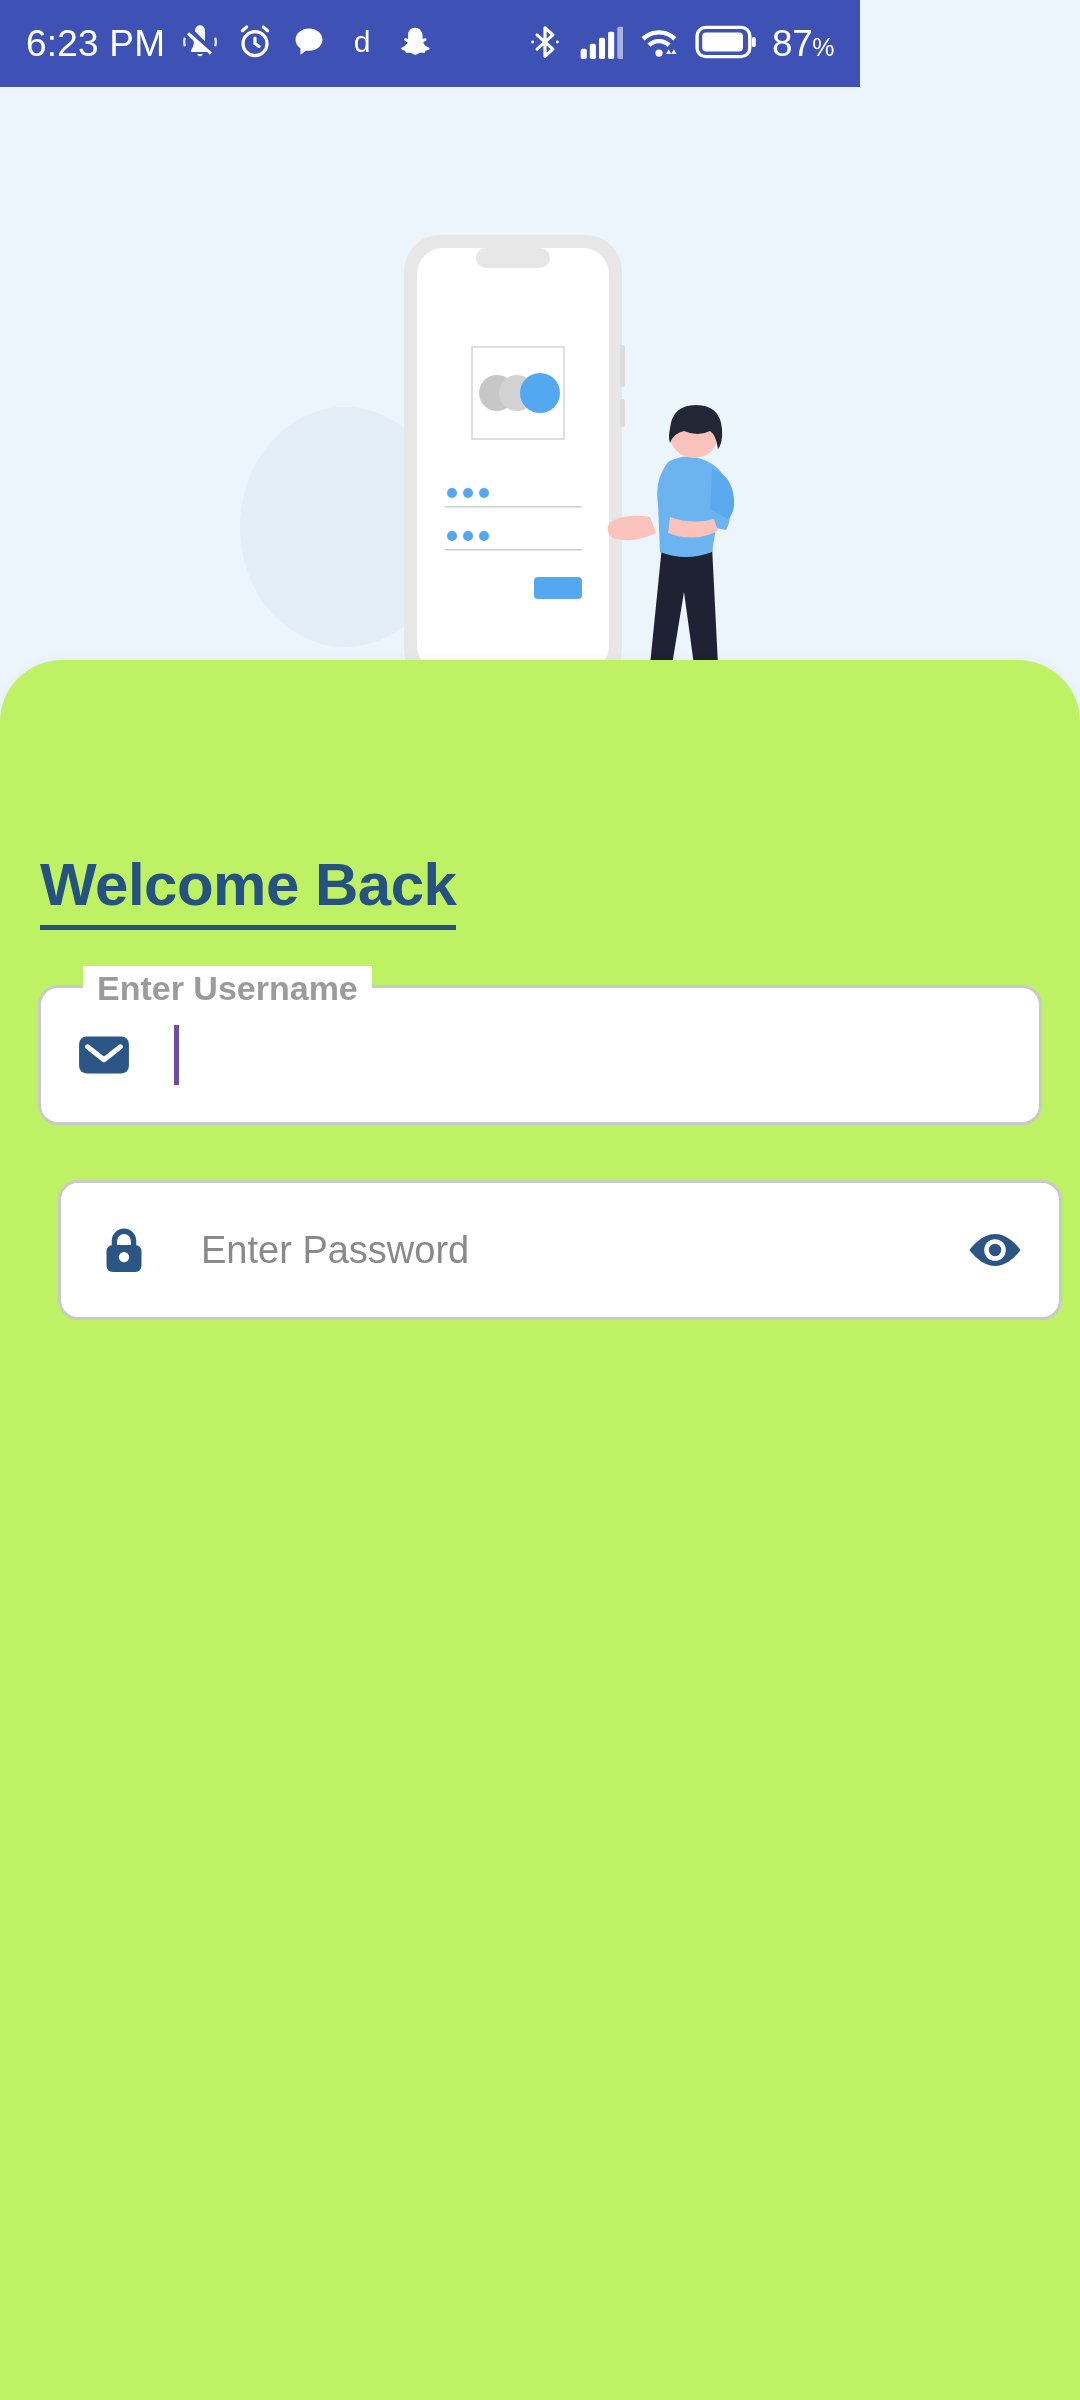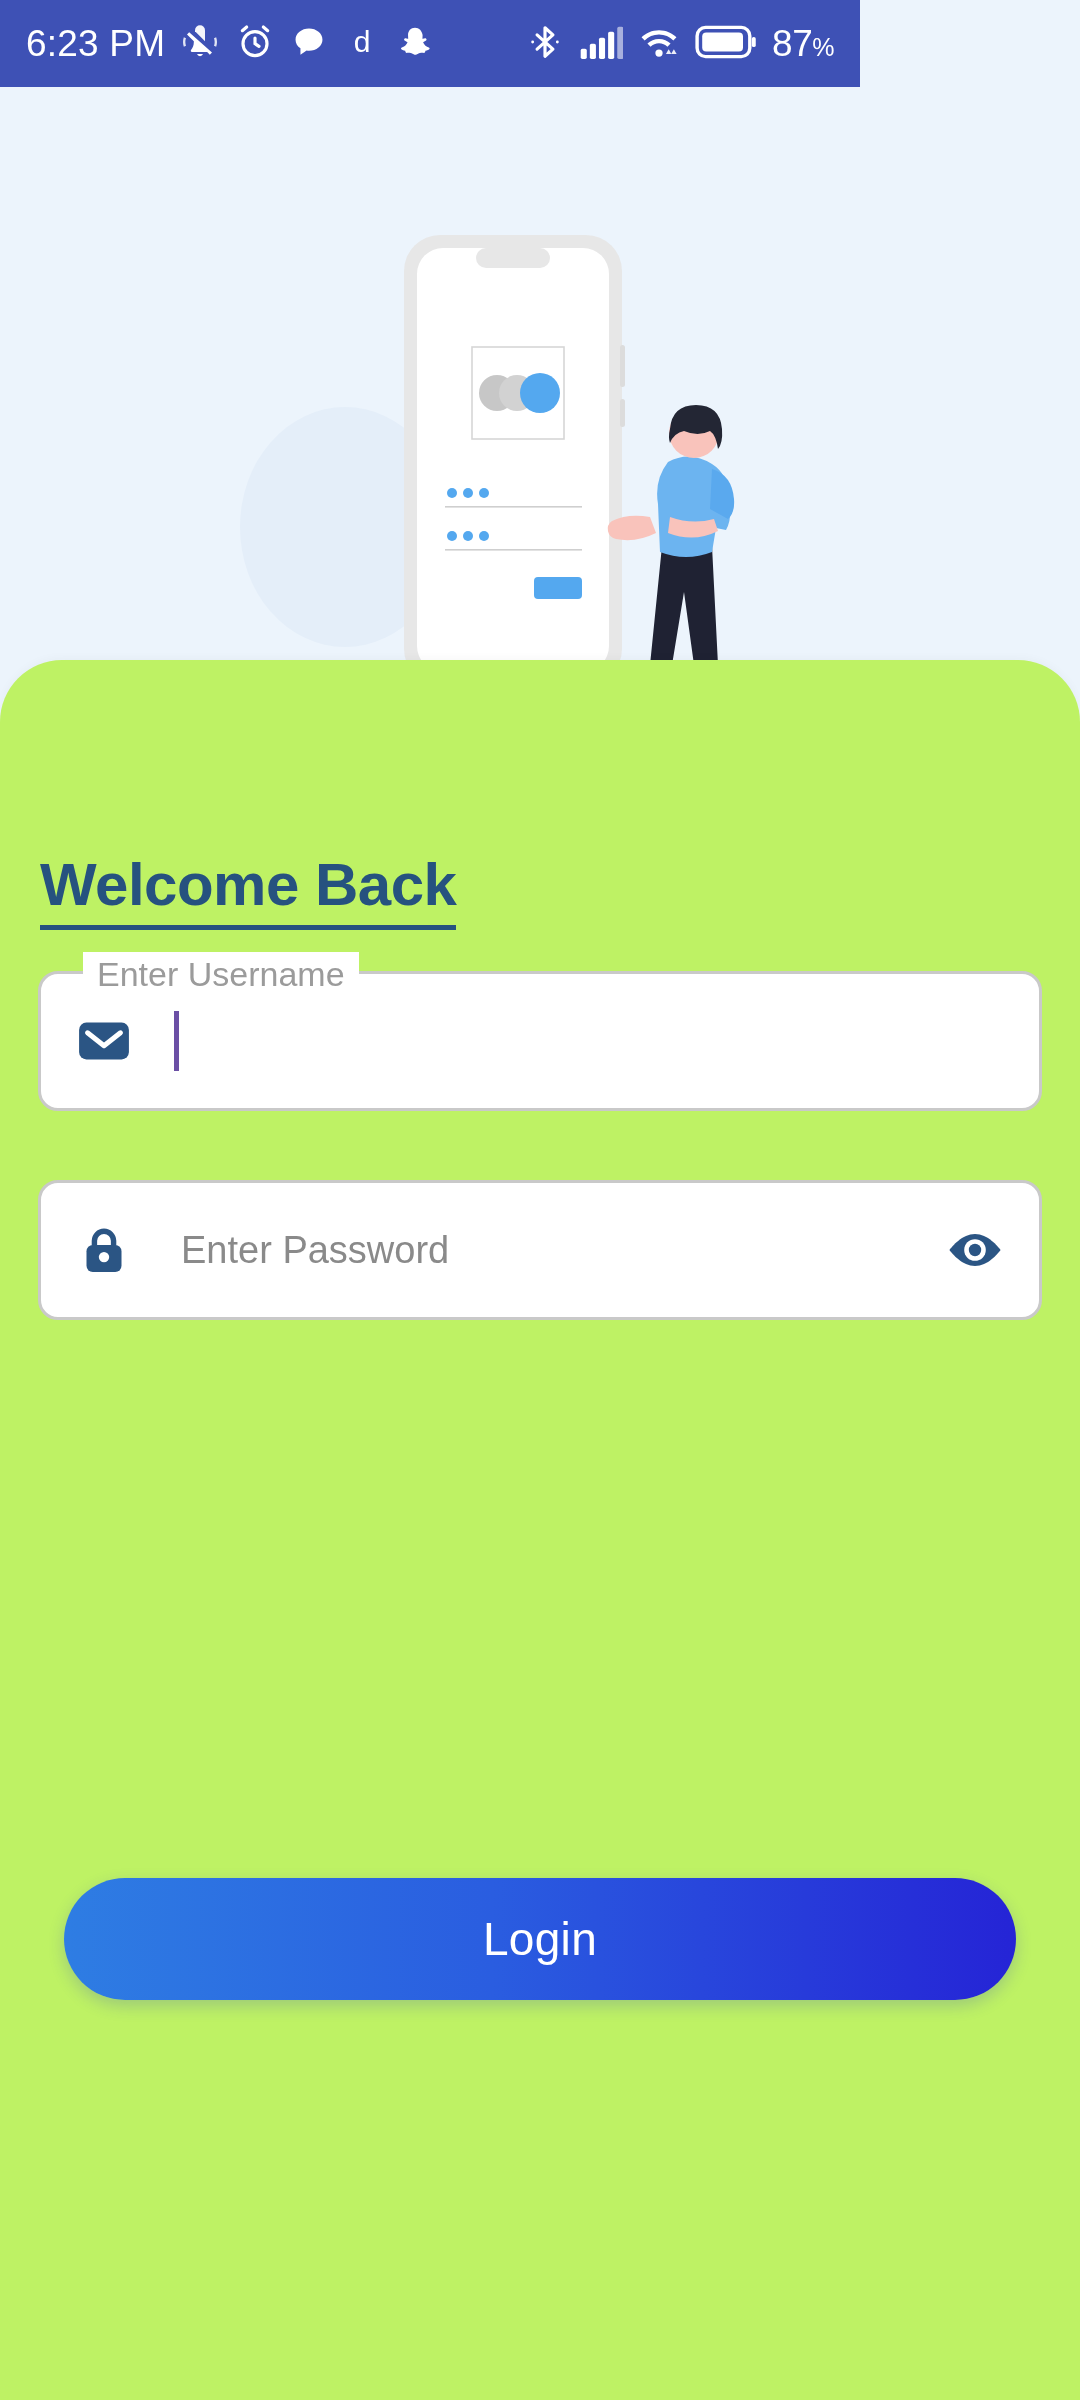--- a/index.html
+++ b/index.html
@@ -98,22 +98,22 @@
     width: 1004px;
     height: 140px;
     box-sizing: border-box;
     border: 3px solid #c9c9c9;
     border-radius: 20px;
     display: flex;
     align-items: center;
     padding: 0 36px;
     background: #ffffff;
   }
-  .field-username { top: 311px; }
-  .field-password { top: 520px; }
+  .field-username { top: 325px; font-weight: bold; }
+  .field-password { top: 520px; margin-left: 20px; }
 
   .float-label {
     position: absolute;
     top: -22px;
     left: 42px;
     background: #ffffff;
     padding: 0 14px;
     font-size: 34px;
     color: #9b9b9b;
     white-space: nowrap;
@@ -345,17 +345,14 @@
     <span class="placeholder-text">Enter Password</span>
     <span class="eye-btn">
       <svg width="56" height="40" viewBox="0 0 28 20">
         <path d="M14 2C7.6 2 2.6 8.2 1.2 10c1.4 1.8 6.4 8 12.8 8s11.4-6.2 12.8-8C25.4 8.2 20.4 2 14 2z" fill="#2b5584"></path>
         <circle cx="14" cy="10" r="5.4" fill="#ffffff"></circle>
         <circle cx="14" cy="10" r="3.1" fill="#2b5584"></circle>
       </svg>
     </span>
   </div>
 
-  <button class="login-btn">
-    <span class="login-label">Login</span>
-  </button>
 
 </div>
 
 </body></html>

